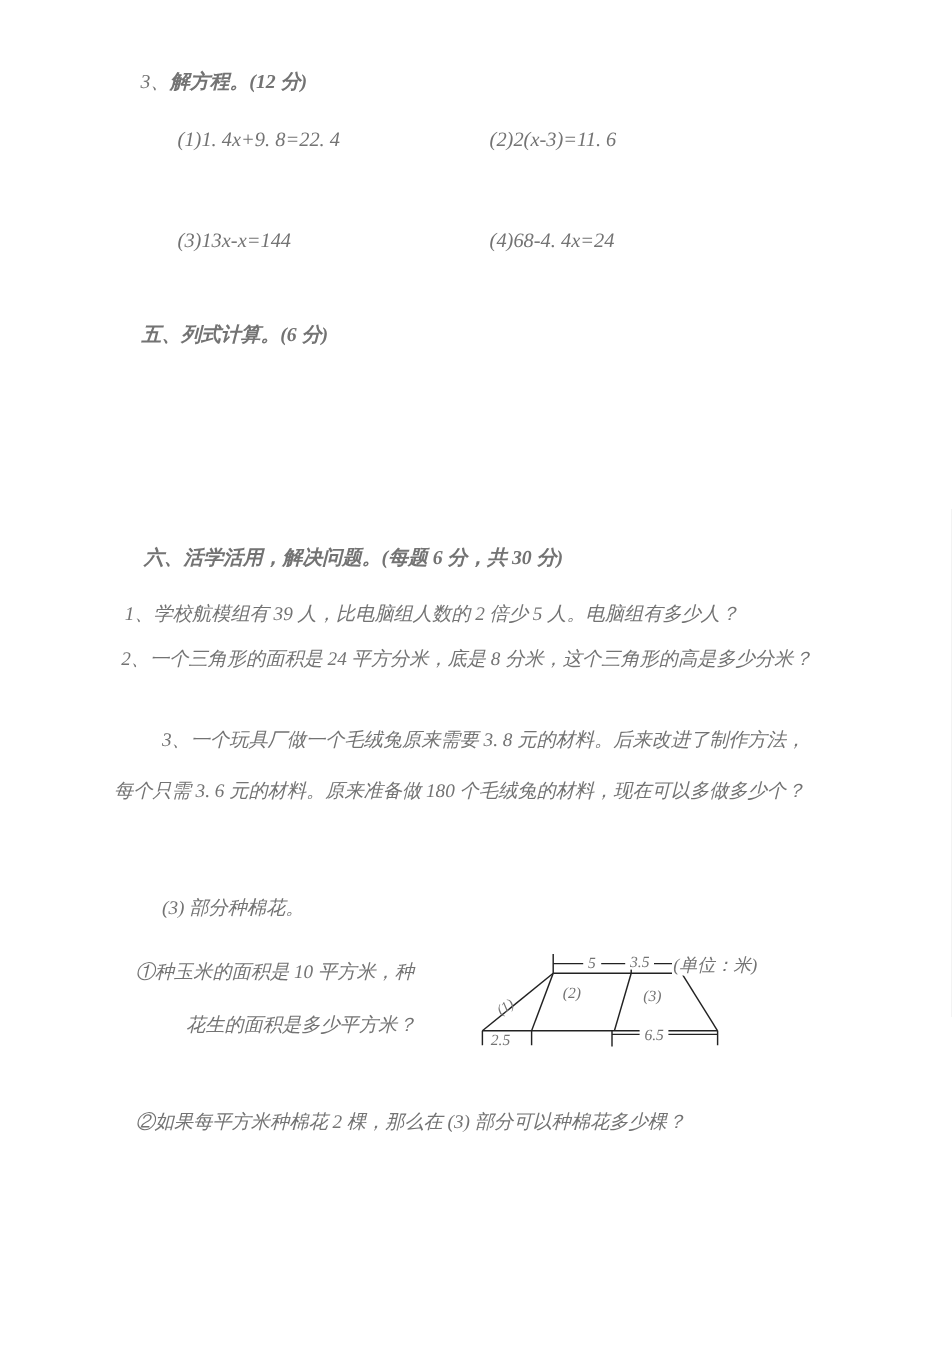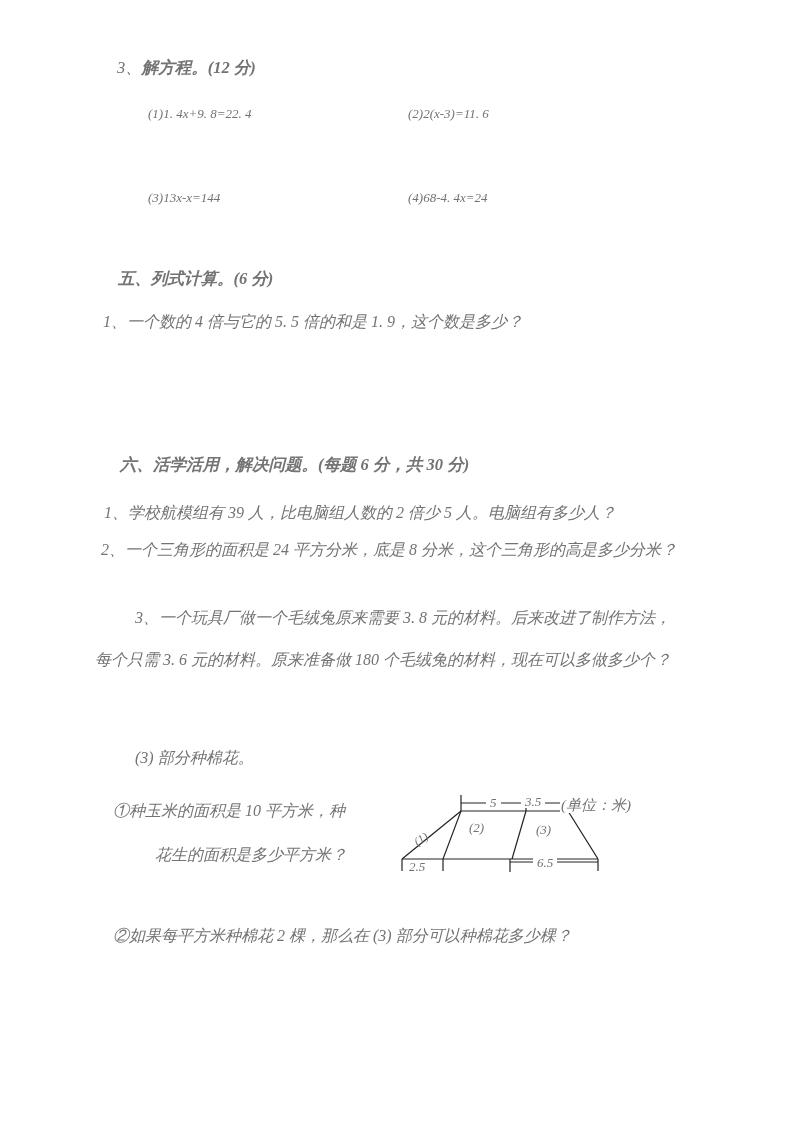--- a/index.html
+++ b/index.html
@@ -9,21 +9,21 @@
     margin:0 auto;
     background:#ffffff;
     font-family:"Liberation Serif","DejaVu Serif",serif;
     color:#737373;
     overflow:hidden;
     font-style:italic;
   }
   .line{position:absolute;white-space:nowrap;line-height:1.25;font-size:16px;}
   .hd{font-weight:bold;font-size:16.5px;}
   .hd .hnum{font-weight:normal;}
-  .eq{font-size:13px;}
+  .eq{font-size:17px;}
   .fig-label{position:absolute;white-space:nowrap;line-height:1;font-size:13px;}
   .fig-label.gapbg{background:#ffffff;padding:0 4px;}
   .unit{font-size:15px;background:#ffffff;padding:0 1px;}
   .rot{transform:rotate(-33deg);transform-origin:center;}
   svg.diagram{position:absolute;left:395px;top:786px;}
   svg.diagram line{stroke:#222222;stroke-width:1.2;fill:none;}
 </style>
 </head>
 <body>
 
@@ -40,21 +40,20 @@
     <span>(2)</span><span>2(x-3)=11. 6</span>
   </div>
   <div class="line eq" style="left:148px;top:190px;">
     <span>(3)</span><span>13x-x=144</span>
   </div>
   <div class="line eq" style="left:408px;top:190px;">
     <span>(4)</span><span>68-4. 4x=24</span>
   </div>
 
   <div class="line hd" style="left:118px;top:269px;">五、列式计算。(6 分)</div>
-  <div class="line" style="left:103px;top:312px;">1、一个数的 4 倍与它的 5. 5 倍的和是 1. 9，这个数是多少？</div>
 
   <div class="line hd" style="left:120px;top:455px;">六、活学活用，解决问题。(每题 6 分，共 30 分)</div>
   <div class="line" style="left:104px;top:503px;">1、学校航模组有 39 人，比电脑组人数的 2 倍少 5 人。电脑组有多少人？</div>
   <div class="line" style="left:101px;top:540px;">2、一个三角形的面积是 24 平方分米，底是 8 分米，这个三角形的高是多少分米？</div>
   <div class="line" style="left:135px;top:608px;">3、一个玩具厂做一个毛绒兔原来需要 3. 8 元的材料。后来改进了制作方法，</div>
   <div class="line" style="left:95px;top:650px;text-align:center;">每个只需 3. 6 元的材料。原来准备做 180 个毛绒兔的材料，现在可以多做多少个？</div>
   <div class="line" style="left:135px;top:748px;">(3) 部分种棉花。</div>
 
   <div class="line" style="left:113px;top:801px;">①种玉米的面积是 10 平方米，种</div>
   <div class="line" style="left:155px;top:845px;">花生的面积是多少平方米？</div>

